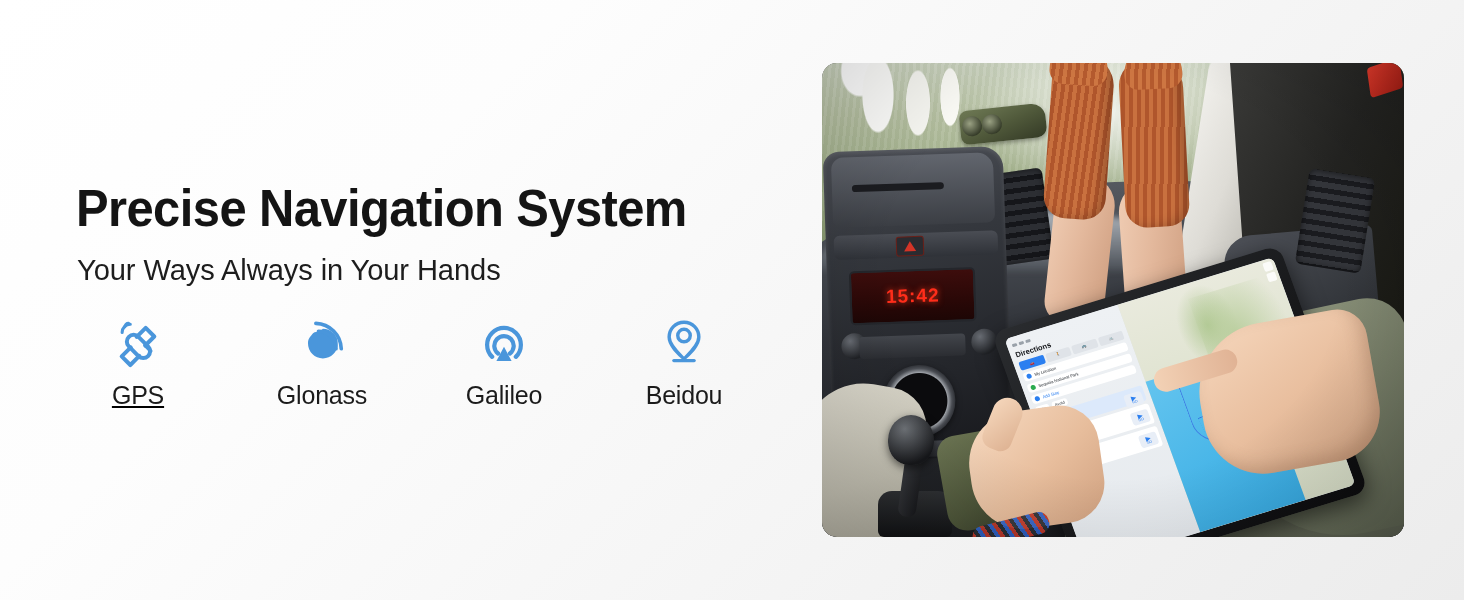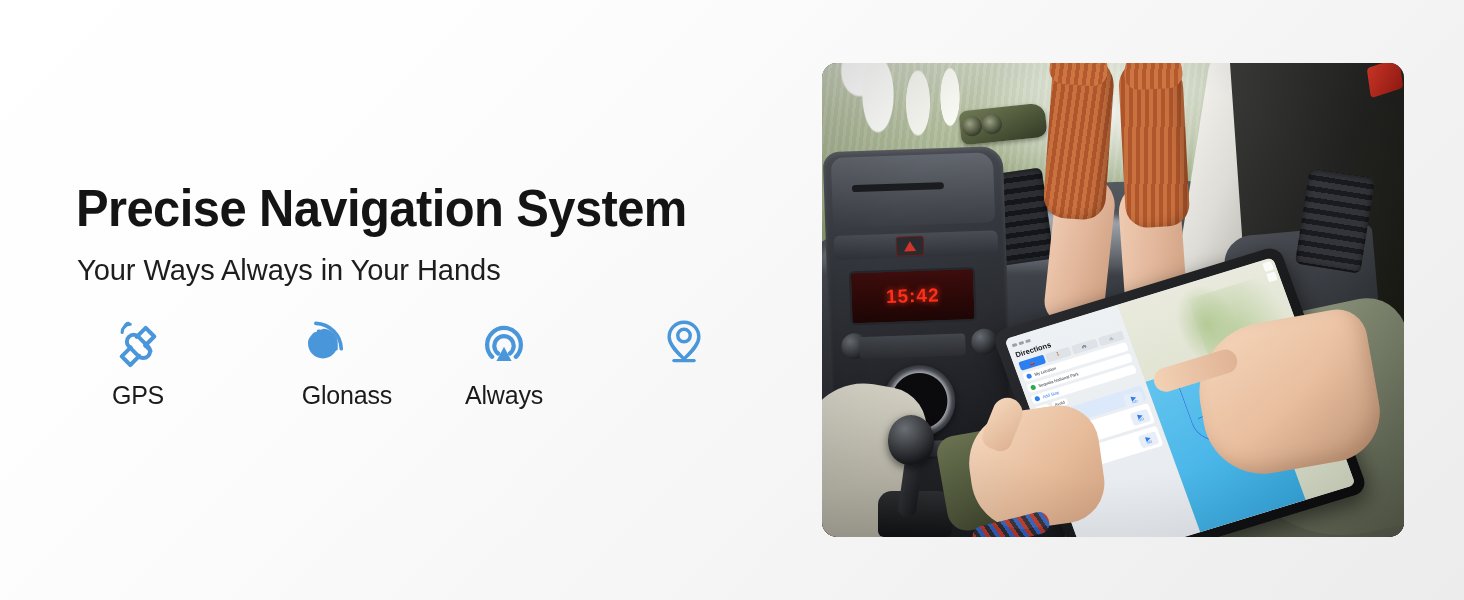--- a/index.html
+++ b/index.html
@@ -72,22 +72,22 @@
     height: 110px;
   }
 
   .gnss-item {
     position: absolute;
     top: 0;
     width: 140px;
     height: 110px;
     text-align: center;
   }
-  .gnss-item[data-pos="0"] { left: -8px; }
-  .gnss-item[data-pos="1"] { left: 176px; text-align: right; }
+  .gnss-item[data-pos="0"] { left: -8px; text-decoration: underline; }
+  .gnss-item[data-pos="1"] { left: 176px; }
   .gnss-item[data-pos="2"] { left: 358px; }
   .gnss-item[data-pos="3"] { left: 538px; }
 
   .gnss-icon {
     display: block;
     height: 62px;
     margin: 0 auto 6px auto;
     line-height: 0;
   }
   .gnss-icon svg { display: block; margin: 0 auto; }
@@ -614,31 +614,32 @@
       </div>
 
       <div class="gnss-item" data-pos="2">
         <span class="gnss-icon">
           <svg width="54" height="56" viewBox="0 0 64 64" fill="none" stroke="#4a96db" stroke-linecap="round">
             <path d="M18 52 A20 20 0 1 1 46 52" stroke-width="5" fill="none"></path>
             <path d="M25 48 A11.5 11.5 0 1 1 39 48" stroke-width="5" fill="none"></path>
             <path d="M32 40 L41 57 L23 57 Z" fill="#4a96db" stroke="none"></path>
           </svg>
         </span>
-        <span class="gnss-label">Always</span>
+        <span class="gnss-label">Galileo</span>
       </div>
 
       <div class="gnss-item" data-pos="3">
         <span class="gnss-icon">
           <svg width="50" height="58" viewBox="0 0 64 64" fill="none" stroke="#4a96db" stroke-width="4.4" stroke-linecap="round" stroke-linejoin="round">
             <path d="M32 8 C21 8 13 16.5 13 27 C13 37.5 25 48 32 55 C39 48 51 37.5 51 27 C51 16.5 43 8 32 8 Z"></path>
             <circle cx="32" cy="25" r="8"></circle>
             <path d="M19 57 L45 57" stroke-width="4.2"></path>
           </svg>
         </span>
+        <span class="gnss-label">Beidou</span>
       </div>
 
     </div>
   </div>
 
   <div class="photo-card">
     <div class="photo-scene">
 
       <div class="sc-outdoor"></div>
       <div class="sc-sky-glow"></div>

